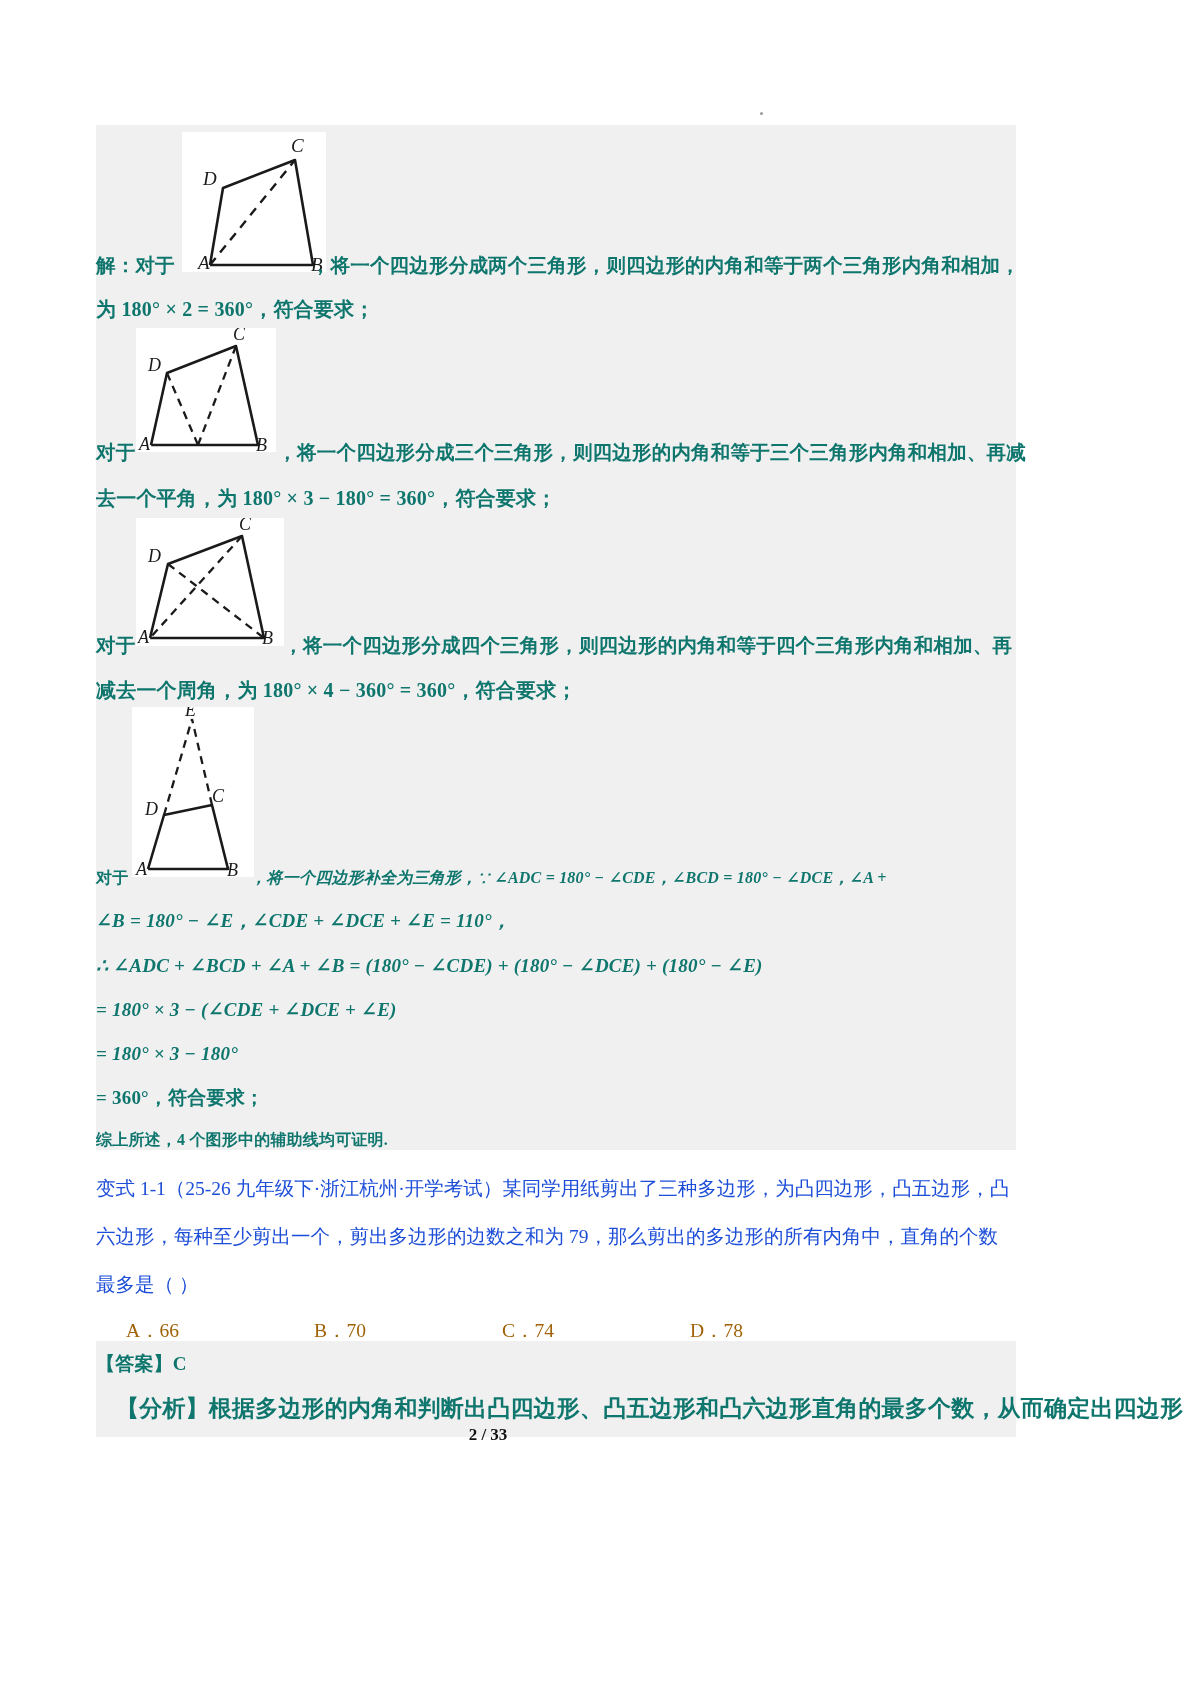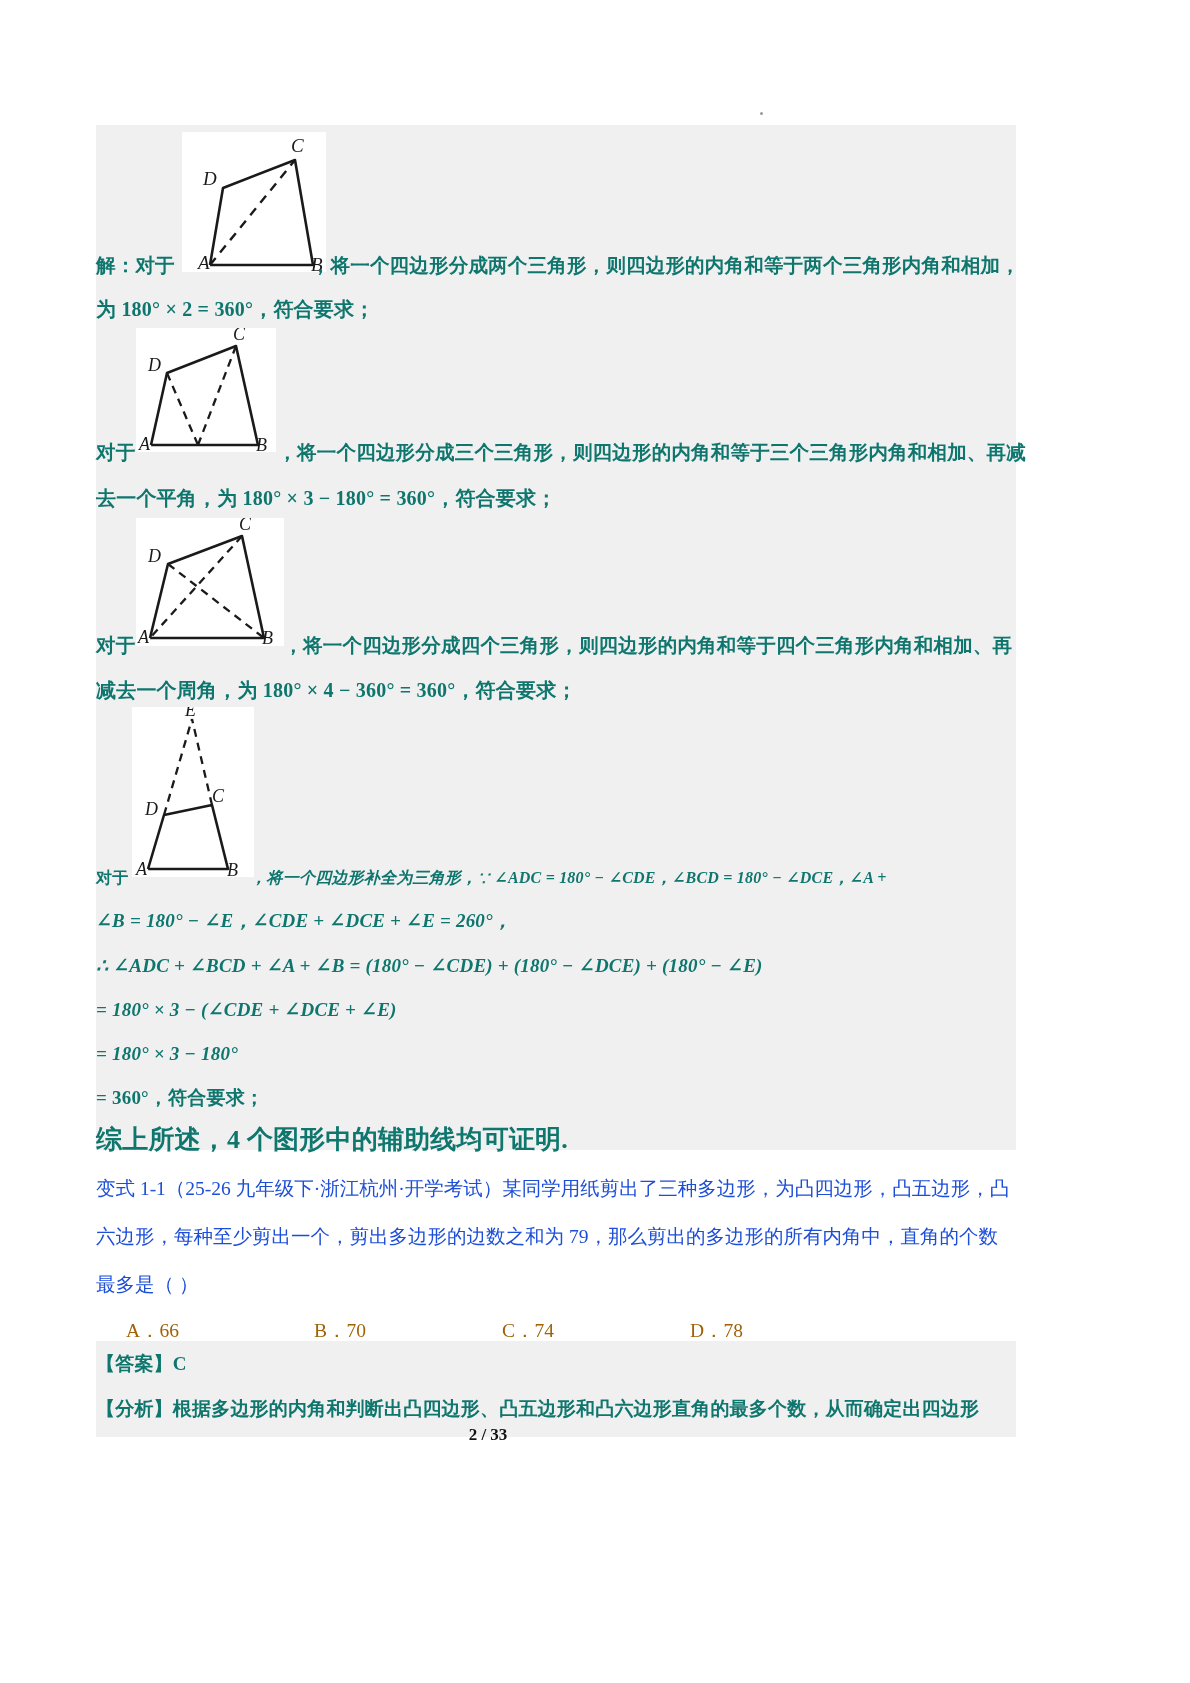--- a/index.html
+++ b/index.html
@@ -161,31 +161,31 @@
       <text x="80" y="95" font-family="Liberation Serif, serif" font-style="italic" font-size="18" fill="#1a1a1a">C</text>
       <text x="13" y="108" font-family="Liberation Serif, serif" font-style="italic" font-size="18" fill="#1a1a1a">D</text>
       <text x="53" y="9" font-family="Liberation Serif, serif" font-style="italic" font-size="18" fill="#1a1a1a">E</text>
     </svg>
   </div>
 
   <div class="line red" style="position:absolute; left:96px; top:857px; font-size:16px;">
     <span>对于</span><span style="display:inline-block;width:122px;"></span><span class="mi">，将一个四边形补全为三角形，∵ ∠ADC = 180° − ∠CDE，∠BCD = 180° − ∠DCE，∠A +</span>
   </div>
 
-  <div class="line red mi" style="position:absolute; left:96px; top:900px; font-size:19px;">∠B = 180° − ∠E，∠CDE + ∠DCE + ∠E = 260°，</div>
+  <div class="line red mi" style="position:absolute; left:96px; top:900px; font-size:19px;">∠B = 180° − ∠E，∠CDE + ∠DCE + ∠E = 110°，</div>
 
   <div class="line red mi" style="position:absolute; left:96px; top:945px; font-size:19px;">∴ ∠ADC + ∠BCD + ∠A + ∠B = (180° − ∠CDE) + (180° − ∠DCE) + (180° − ∠E)</div>
 
   <div class="line red mi" style="position:absolute; left:96px; top:989px; font-size:19px;">= 180° × 3 − (∠CDE + ∠DCE + ∠E)</div>
 
   <div class="line red mi" style="position:absolute; left:96px; top:1033px; font-size:19px;">= 180° × 3 − 180°</div>
 
   <div class="line red" style="position:absolute; left:96px; top:1077px; font-size:19px;">= 360°，符合要求；</div>
 
-  <div class="line red" style="position:absolute; left:96px; top:1119px; font-size:26px;">综上所述，4 个图形中的辅助线均可证明.</div>
+  <div class="line red" style="position:absolute; left:96px; top:1119px; font-size:16px;">综上所述，4 个图形中的辅助线均可证明.</div>
 
   <div class="qline blk" style="position:absolute; left:96px; top:1167px; width:930px;">变式 1-1（25-26 九年级下·浙江杭州·开学考试）某同学用纸剪出了三种多边形，为凸四边形，凸五边形，凸</div>
   <div class="qline blk" style="position:absolute; left:96px; top:1215px; width:930px;">六边形，每种至少剪出一个，剪出多边形的边数之和为 79，那么剪出的多边形的所有内角中，直角的个数</div>
   <div class="qline blk" style="position:absolute; left:96px; top:1263px; width:930px;">最多是（   ）</div>
 
   <div class="choices" style="position:absolute; left:96px; top:1310px;">
     <div class="ch">
       <span>A．</span><span>66</span>
     </div>
     <div class="ch">
@@ -198,19 +198,19 @@
       <span>D．</span><span>78</span>
     </div>
   </div>
 
   <div class="shade" style="position:absolute; left:96px; top:1341px; width:920px; height:96px;"></div>
 
   <div class="line red" style="position:absolute; left:96px; top:1343px; font-size:19px;">
     <span>【答案】</span><span>C</span>
   </div>
 
-  <div class="line red" style="position:absolute; left:96px; top:1388px; font-size:19px;">
+  <div class="line red" style="position:absolute; left:96px; top:1388px; font-size:23px;padding-left:20px;">
     <span>【分析】</span><span>根据多边形的内角和判断出凸四边形、凸五边形和凸六边形直角的最多个数，从而确定出四边形</span>
   </div>
 
   <div class="pagenum">2 / 33</div>
 
 </div>
 
 </body></html>

